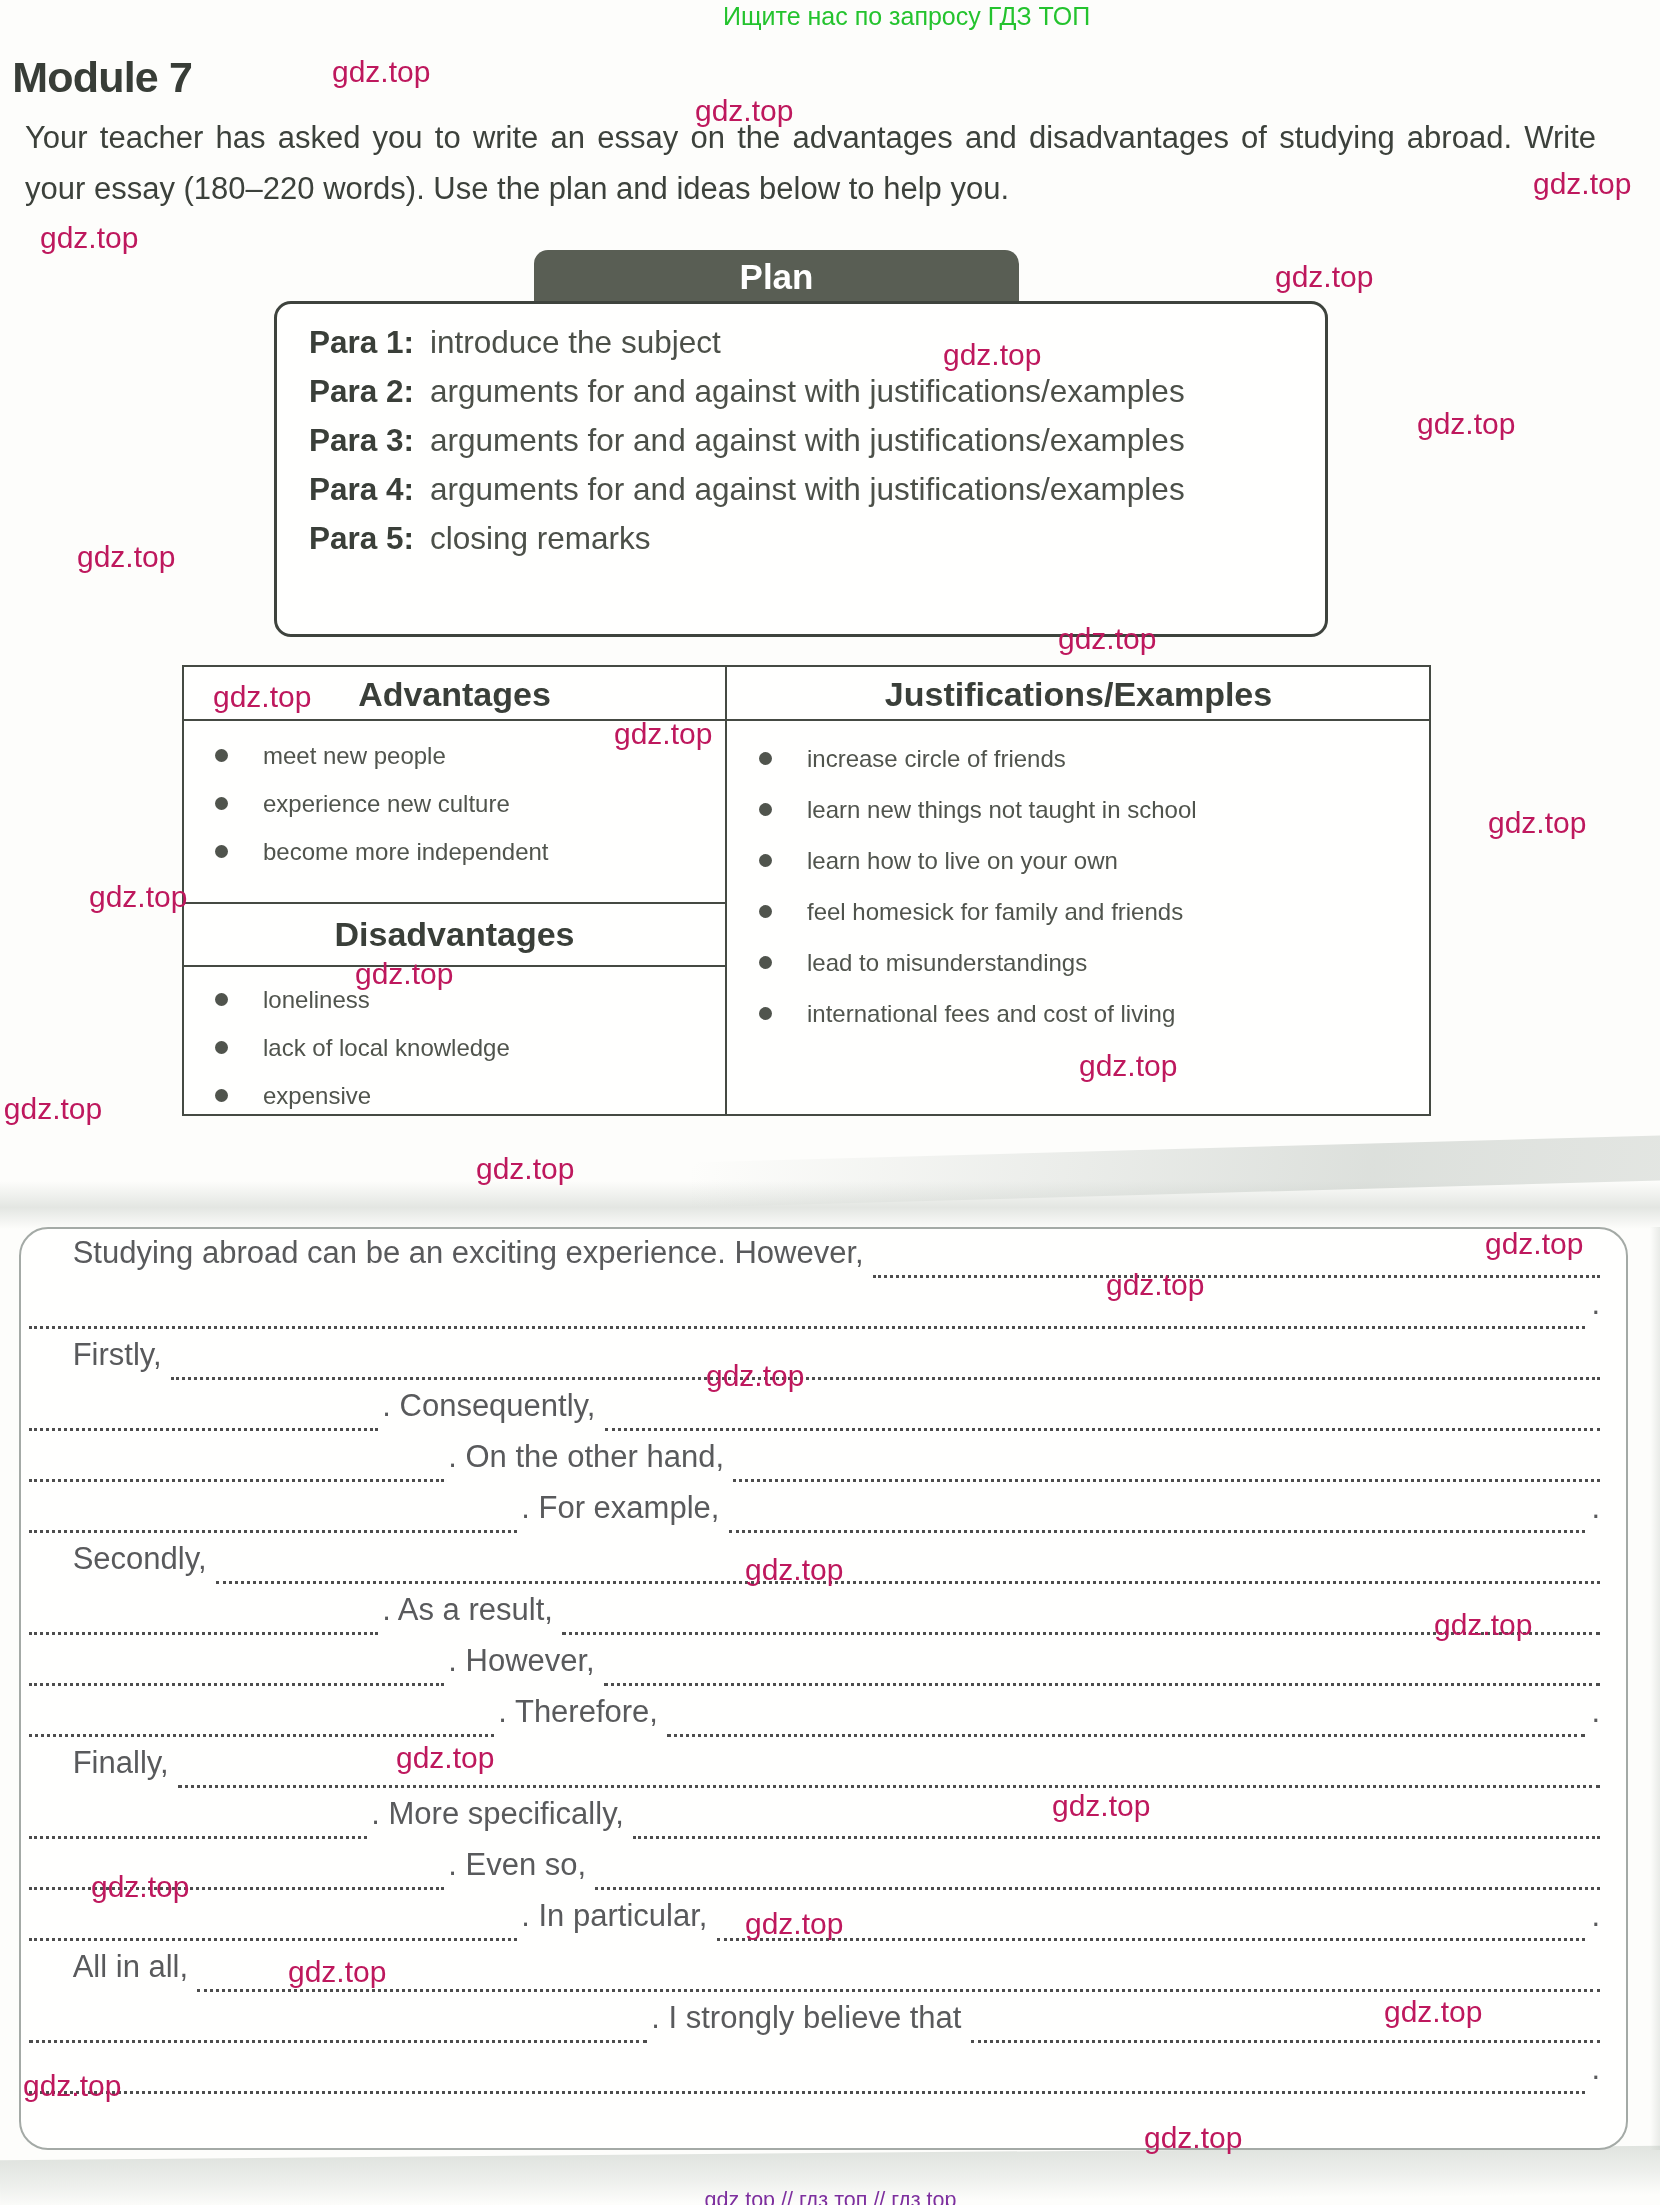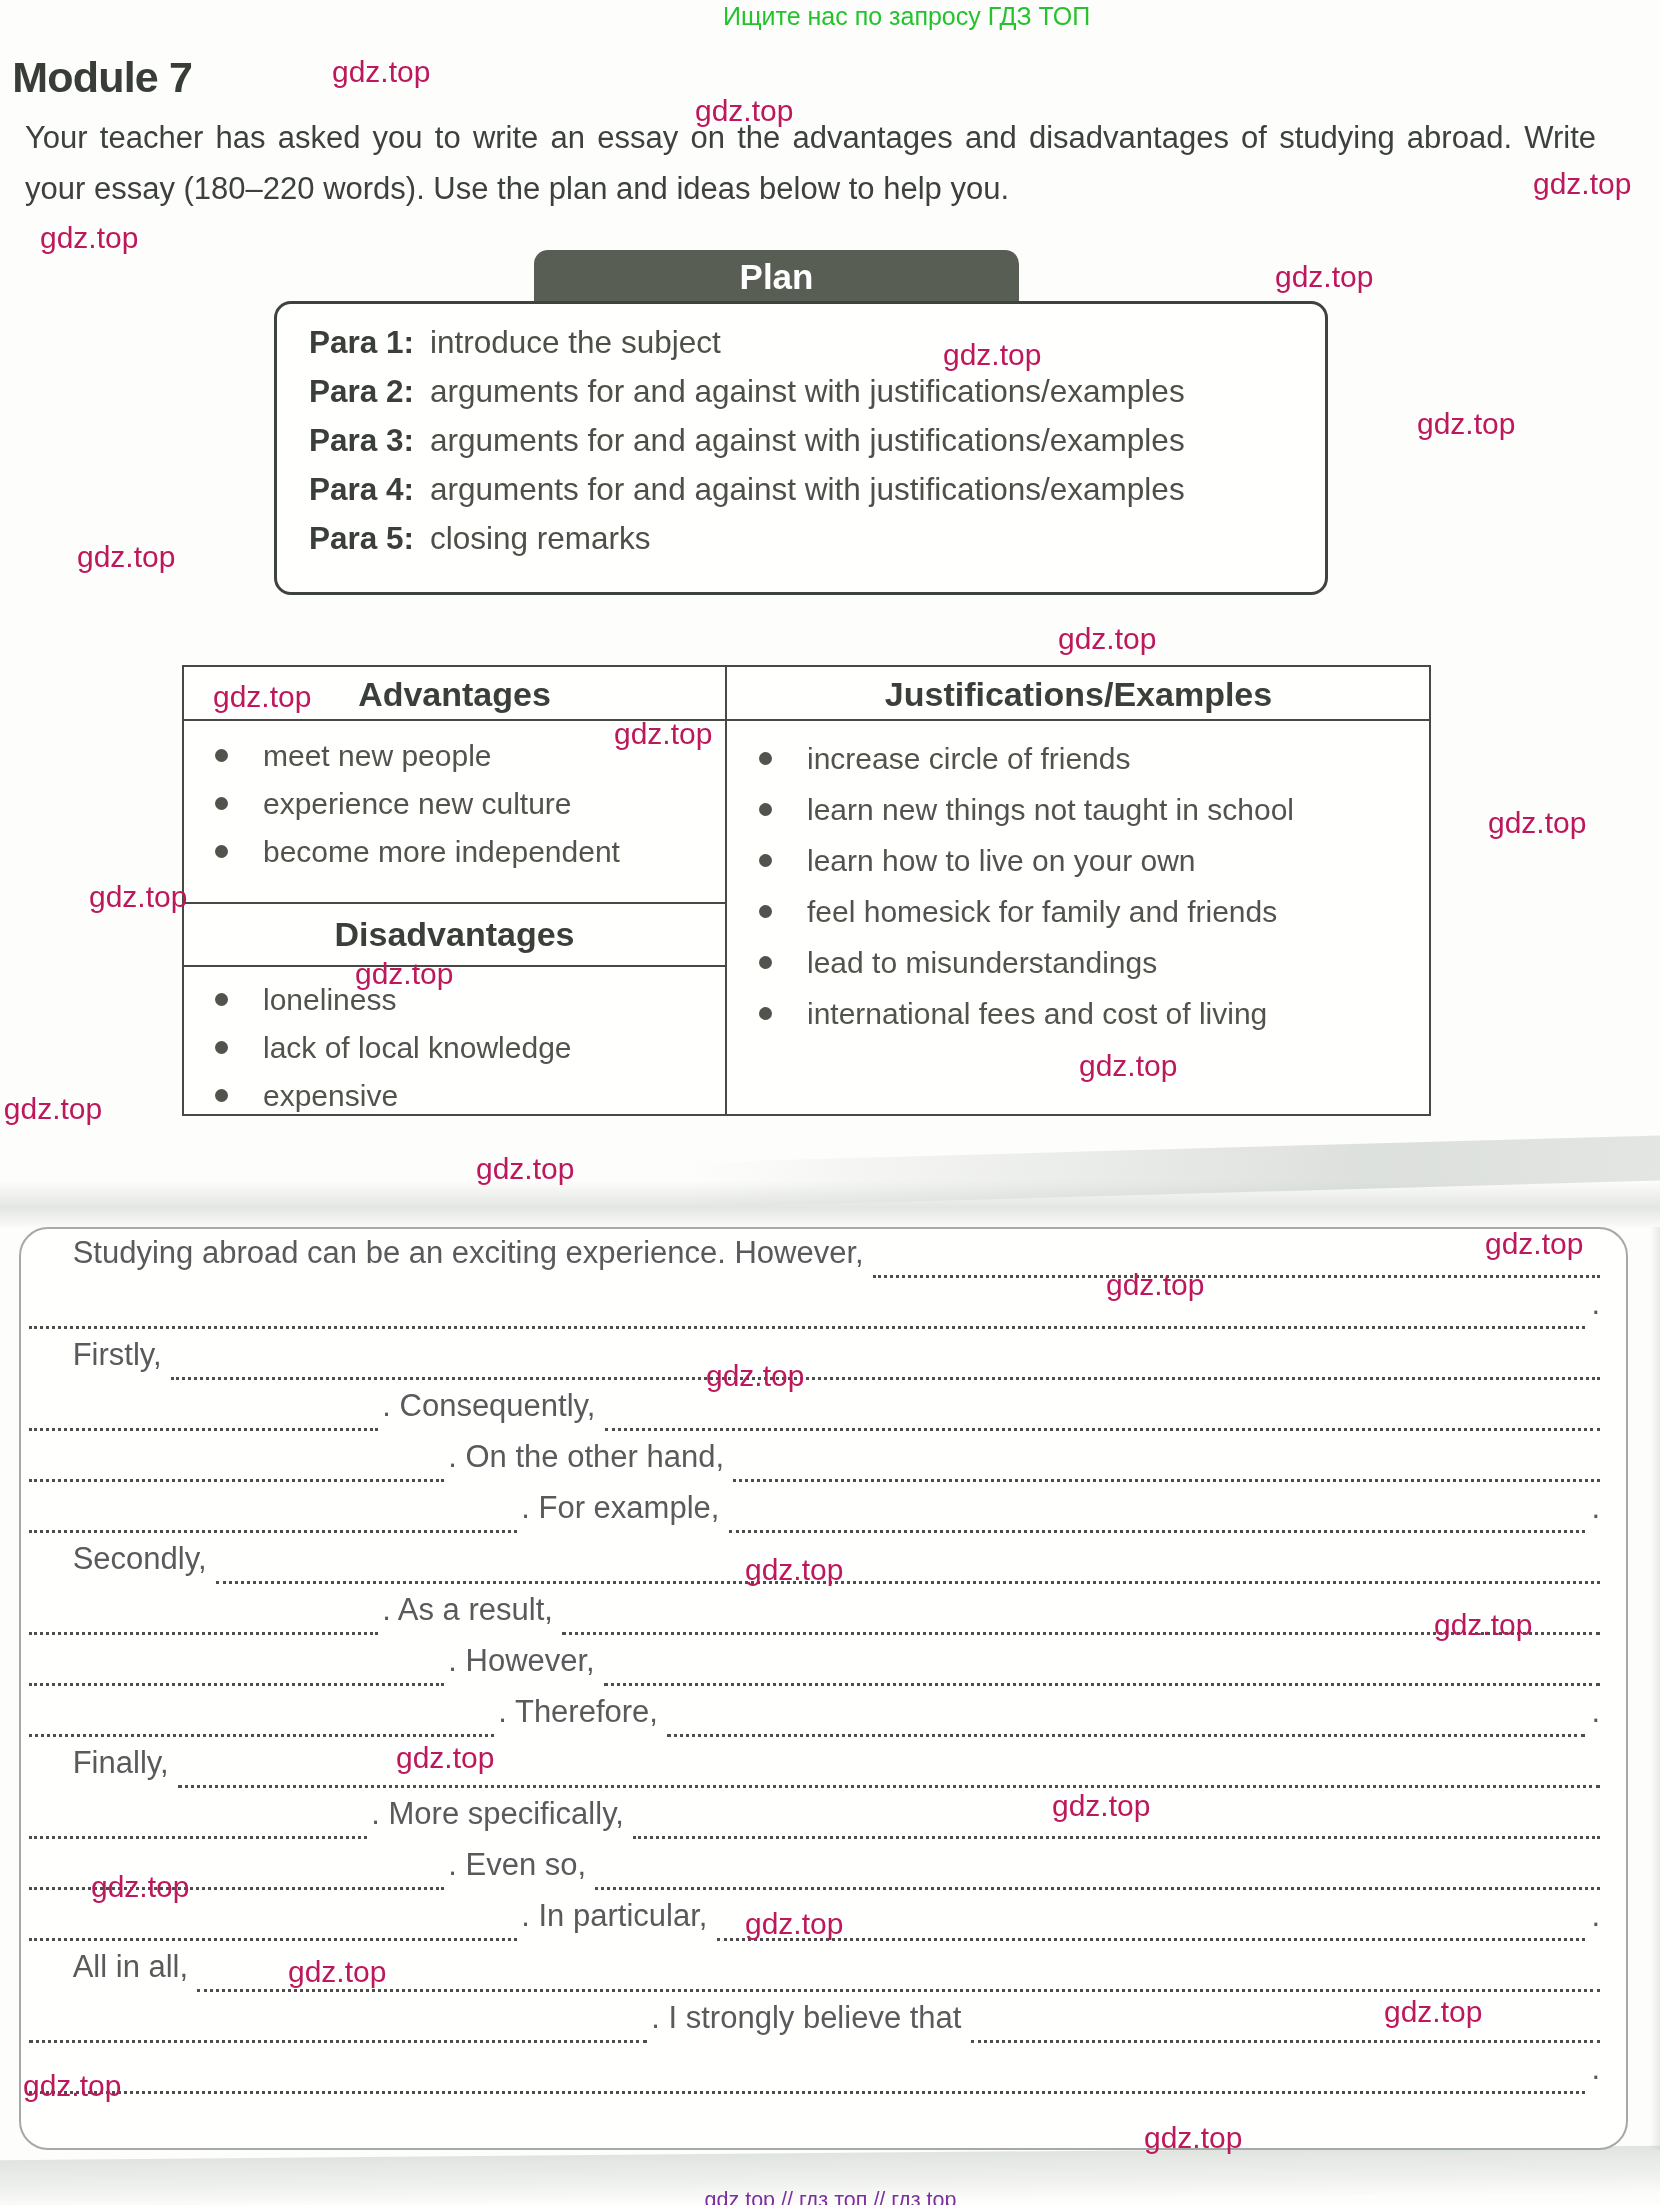--- a/index.html
+++ b/index.html
@@ -22,39 +22,39 @@
     text-align:justify;
   }
   
   .plan-tab {
     position:absolute; left:534px; top:250px; width:485px; height:54px;
     background:#595e54; border-radius:14px 14px 0 0; display:flex;
     align-items:center; justify-content:center; color:#ffffff;
     font-size:35px; font-weight:bold;
   }
   .plan-box {
-    position:absolute; left:274px; top:301px; width:1054px; height:294px;
+    position:absolute; left:274px; top:301px; width:1054px; height:336px;
     box-sizing:border-box; border:3.1px solid #3e433d; border-radius:17px;
     background:#fffffe; padding:14px 15.4px 0 32px;
   }
   .plan-row { display:flex; font-size:31.5px; line-height:49px; color:#4c5049; }
   .plan-row .plabel { font-weight:bold; color:#3a3f39; flex:0 0 121px; }
   
   .adv-table {
     position:absolute; left:182px; top:665px; width:1249px; height:451px;
     box-sizing:border-box; border:2.3px solid #454a43; background:#fffffe;
   }
   .tdivider { position:absolute; left:541px; top:0; bottom:0; width:2.3px; background:#454a43; }
   .thead-row { position:absolute; left:0; top:0; width:100%; height:54px; border-bottom:2.3px solid #454a43; box-sizing:border-box; }
   .th-cell { position:absolute; top:0; height:54px; display:flex; align-items:center; justify-content:center; font-size:34px; font-weight:bold; color:#3a3f39; }
   .th-left  { left:0; width:541px; }
   .th-right { left:544px; right:0; }
   .col-left  { position:absolute; left:0; top:54px; width:541px; }
   .col-right { position:absolute; left:544px; top:54px; right:0; }
-  .bullet-row { display:flex; align-items:center; height:48px; font-size:30px; color:#50544d; white-space:nowrap; }
+  .bullet-row { display:flex; align-items:center; height:48px; font-size:24px; color:#50544d; white-space:nowrap; }
   .col-right .bullet-row { height:51px; }
   .bullet-dot { flex:0 0 auto; width:13px; height:13px; border-radius:50%; background:#50544d; margin:0 35px 0 31px; }
   .sec-line { border-top:2.3px solid #454a43; margin-top:26px; }
   .sec-line2 { border-top:2.3px solid #454a43; }
   .sub-head { height:61px; display:flex; align-items:center; justify-content:center; font-size:34px; font-weight:bold; color:#3a3f39; }
   .pad-top-sm { padding-top:9.2px; }
   .pad-top-md { padding-top:10.7px; }
   .pad-top-rt { padding-top:12.3px; }
   
   .essay-box {

